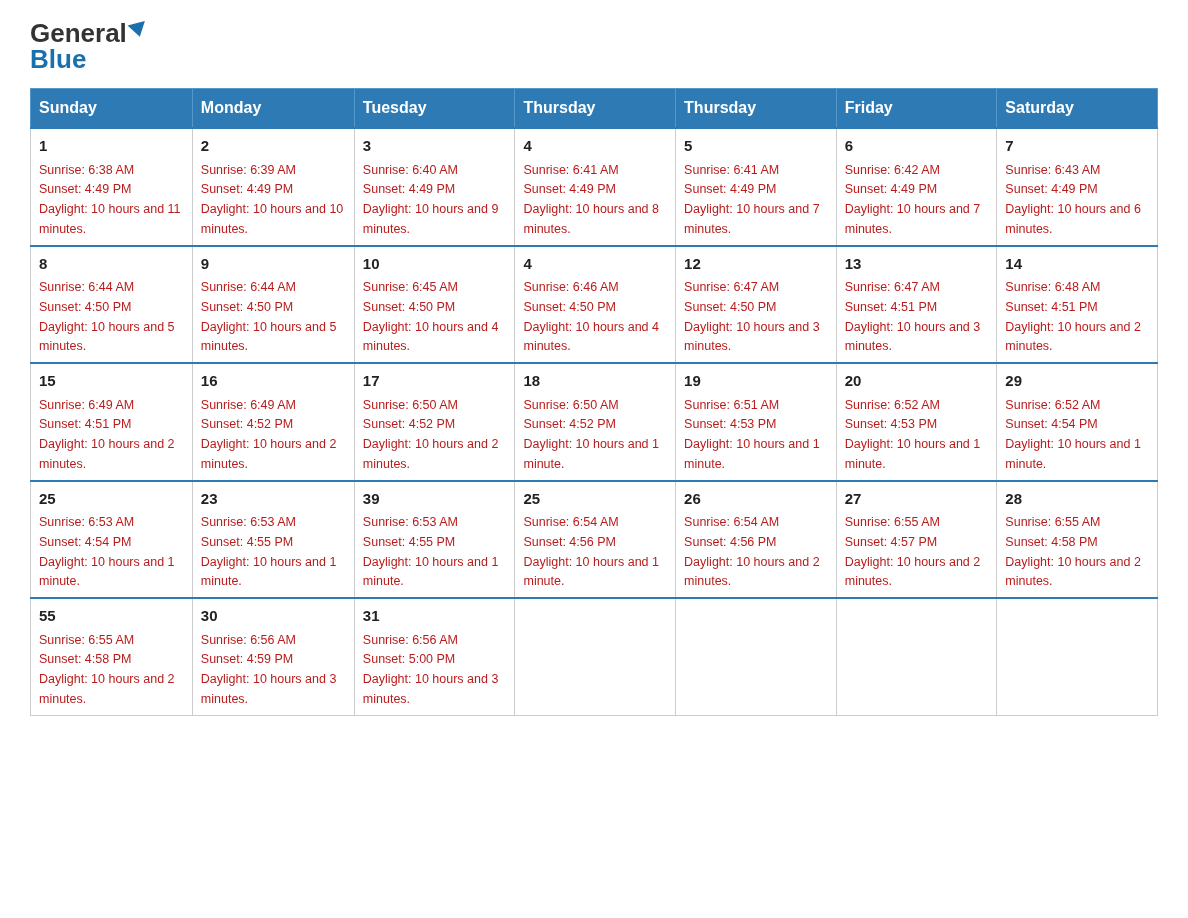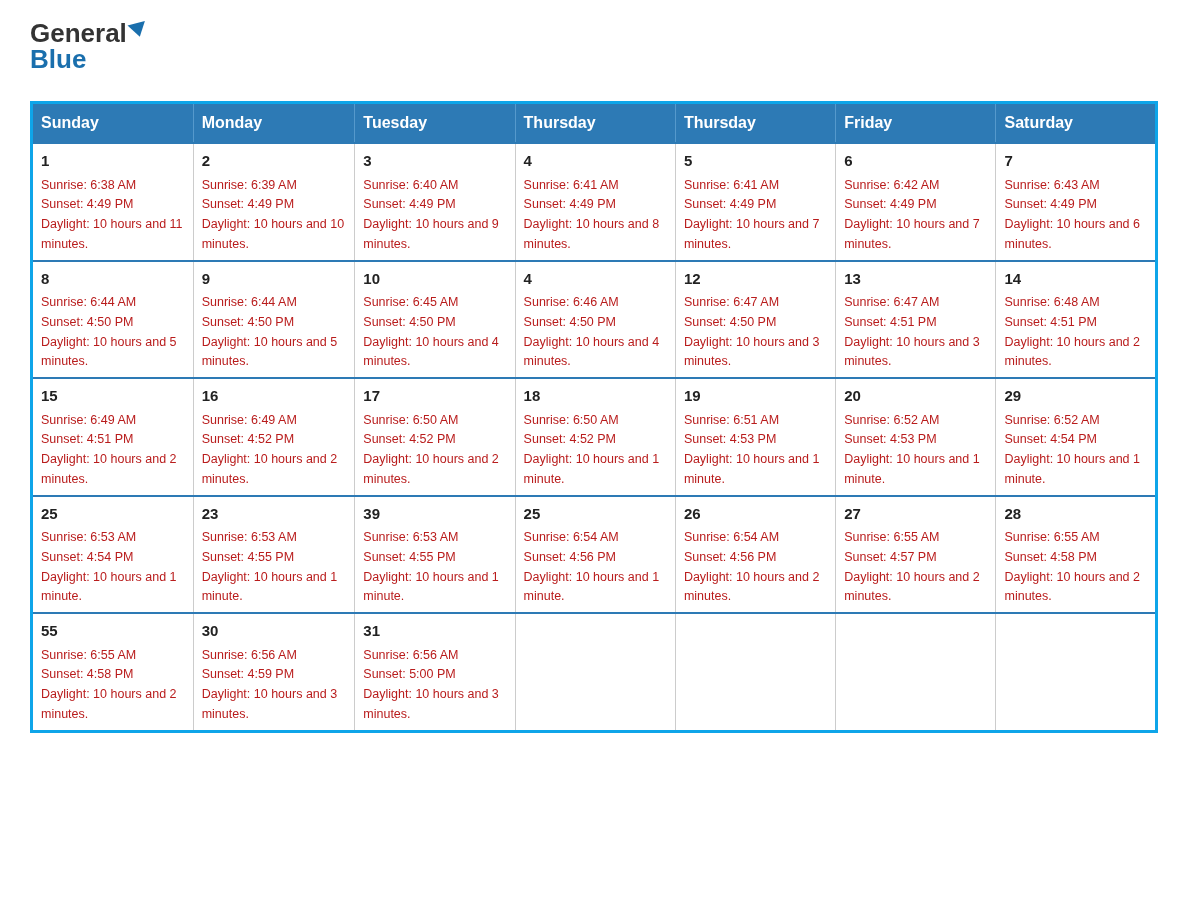--- a/index.html
+++ b/index.html
@@ -8,21 +8,21 @@
       background: #fff;
       color: #333;
       width: 1188px;
       min-height: 918px;
       padding: 20px 30px;
     }
     .header {
       display: flex;
       justify-content: space-between;
       align-items: flex-start;
-      margin-bottom: 29px;
+      margin-bottom: 16px;
     }
     .logo {
       display: flex;
       flex-direction: column;
       align-items: flex-start;
     }
     .logo-general {
       font-size: 26px;
       font-weight: bold;
       color: #333;
@@ -62,21 +62,21 @@
       line-height: 1.1;
     }
     .title-block h2 {
       font-size: 22px;
       font-weight: normal;
       color: #444;
     }
     .calendar {
       width: 100%;
       border-collapse: collapse;
-      border: 3px solid #0ea5e9;
+      border: 1px solid #0ea5e9;
     }
     .calendar thead th {
       background-color: #2d7ab5;
       color: #fff;
       font-size: 16px;
       font-weight: bold;
       padding: 10px 8px;
       text-align: left;
       border: 1px solid #5599cc;
     }

